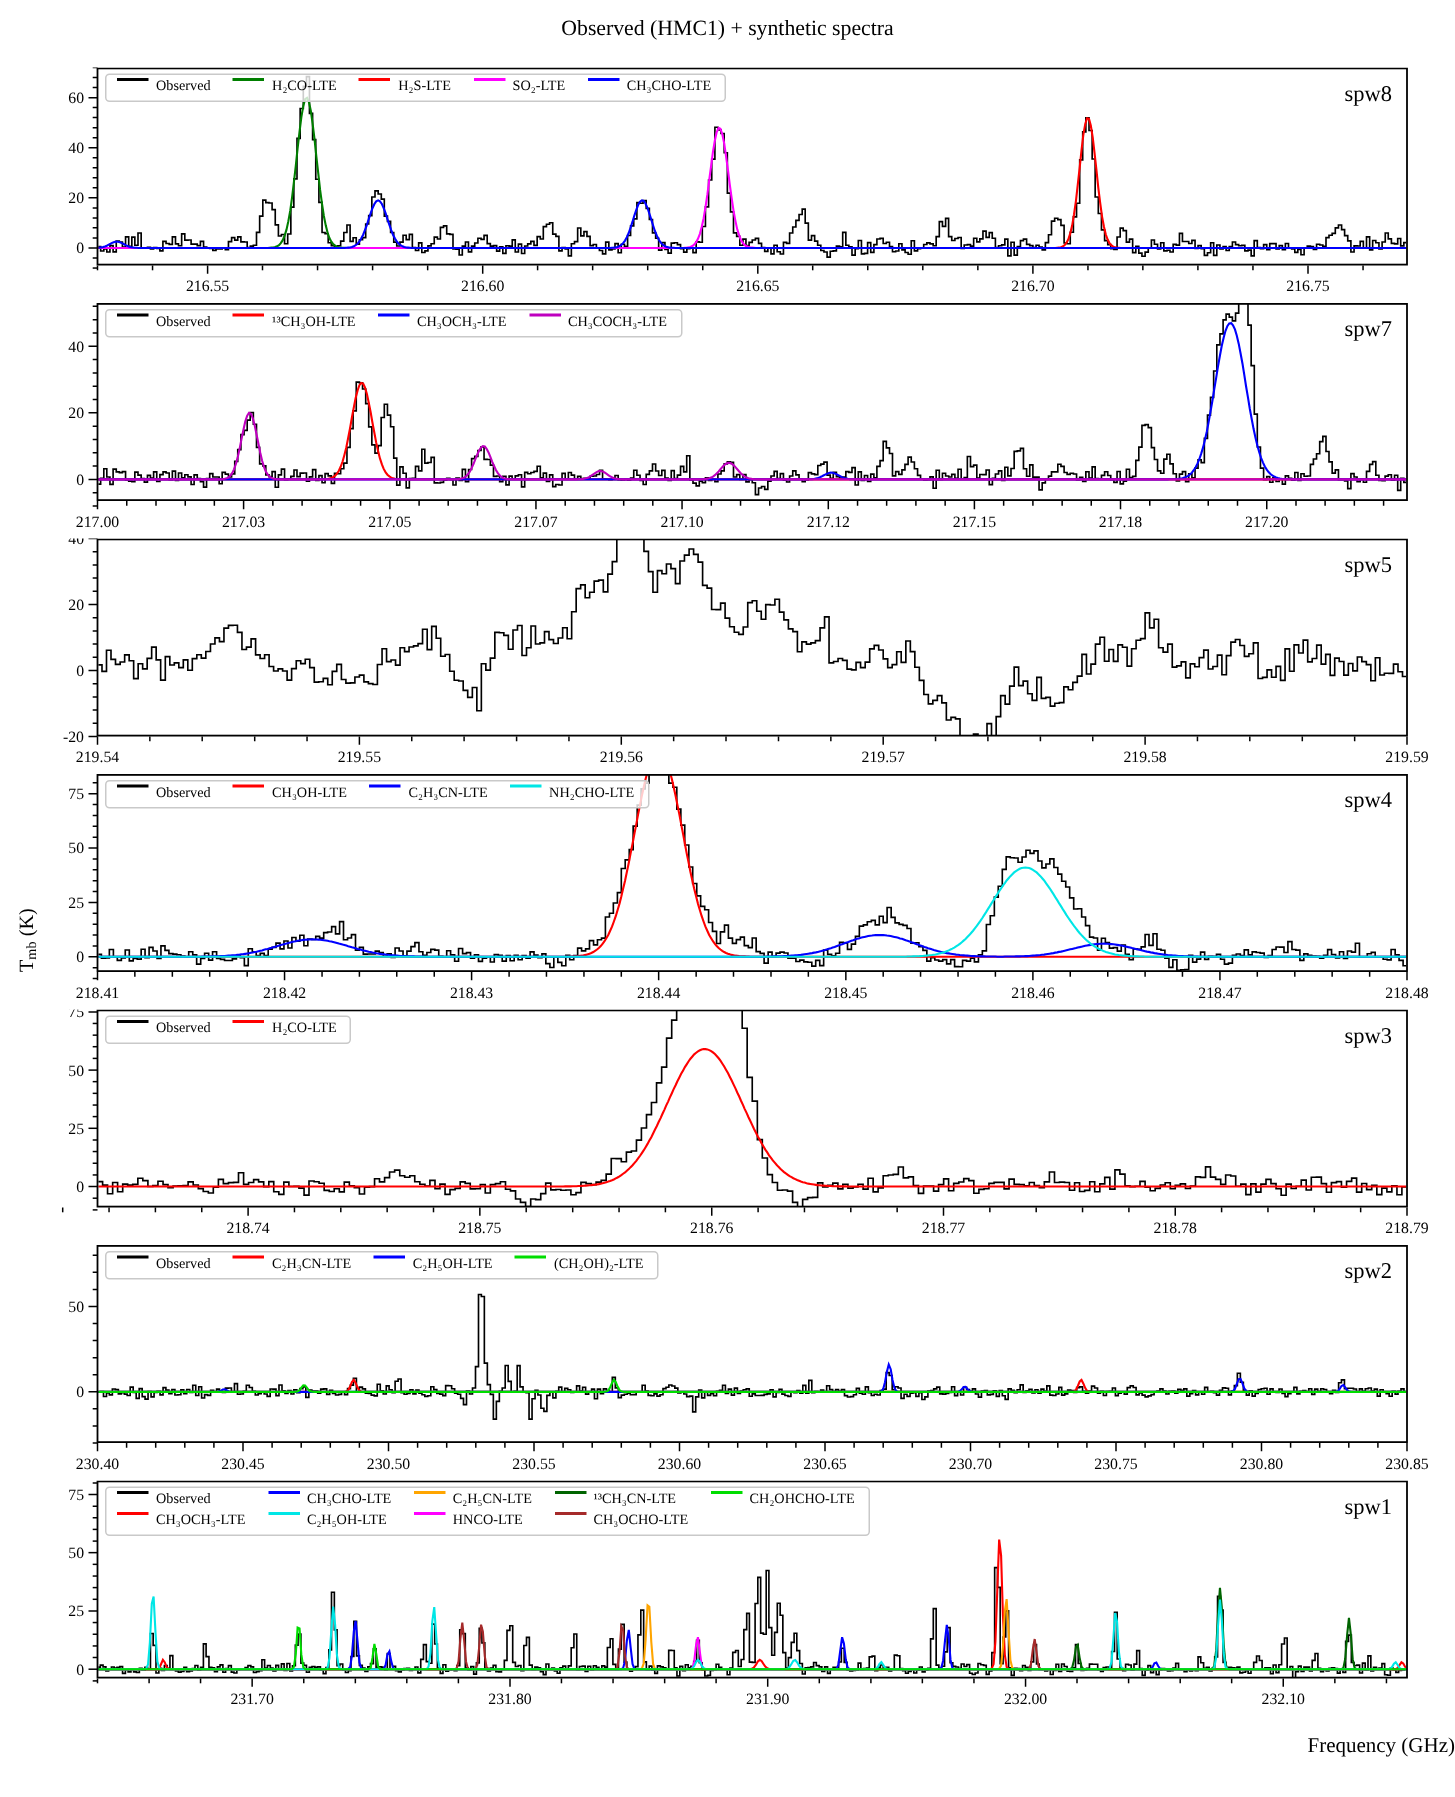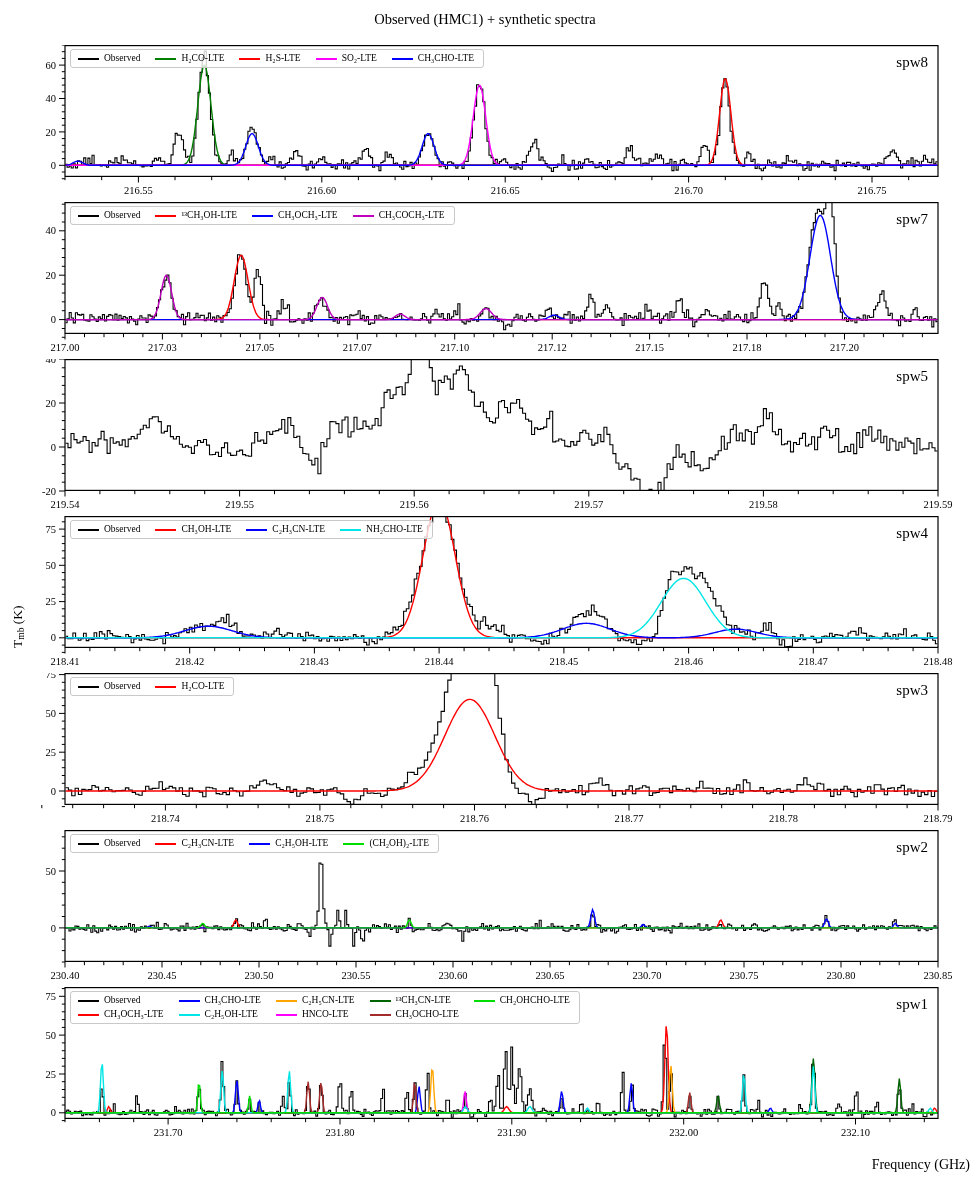--- a/index.html
+++ b/index.html
@@ -11,21 +11,21 @@
   .panel svg{display:block;}
   svg text{font-family:"Liberation Serif","DejaVu Serif",serif;}
   .legend{
     position:absolute;left:70px;top:4px;
     display:grid;column-gap:15px;row-gap:1px;
     border:1px solid #c9c9c9;border-radius:3px;
     background:rgba(255,255,255,0.8);
     padding:2px 9px 2px 7px;
     font-size:9.5px;line-height:13px;white-space:nowrap;
   }
-  .legend-item{display:flex;align-items:center;}
+  .legend-item{display:flex;}
   .swatch{display:inline-block;width:21px;height:2px;margin-right:5px;flex:0 0 auto;}
   .xlabel{text-align:right;font-size:14px;margin-top:13px;}
   .ylabel{
     position:absolute;left:10px;top:648px;
     transform:rotate(-90deg);transform-origin:0 0;
     font-size:13.5px;white-space:nowrap;
   }
   .ylabel .sub{font-size:9.5px;vertical-align:-2px;}
 </style>
 </head>

